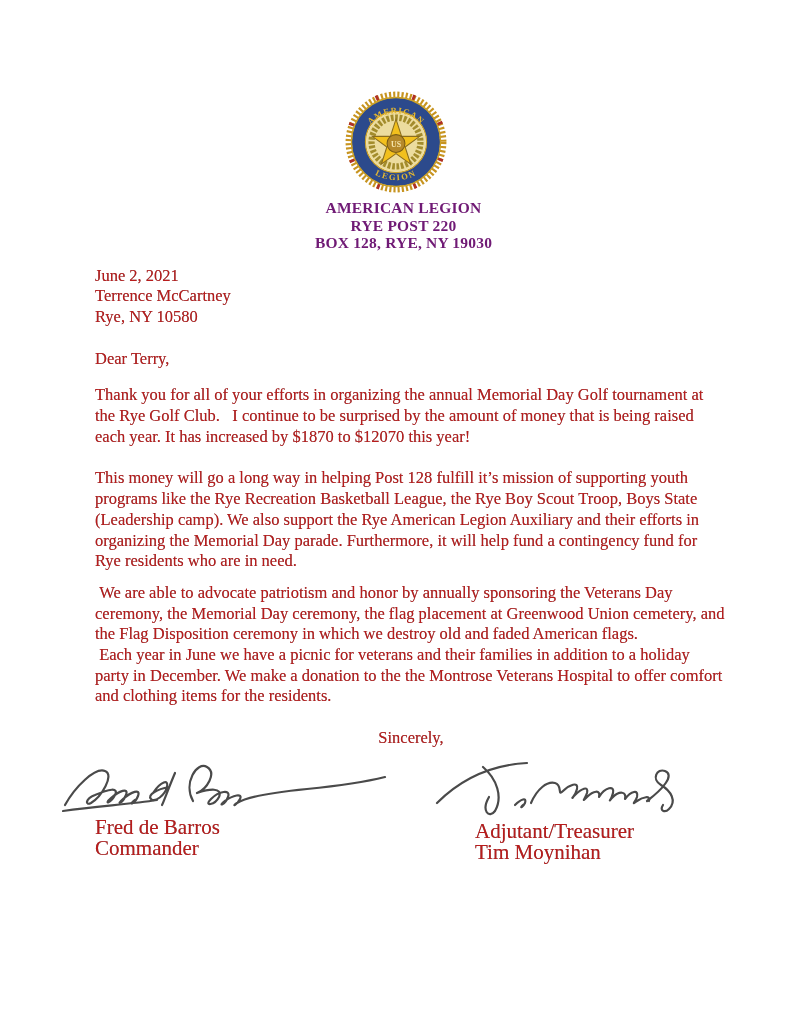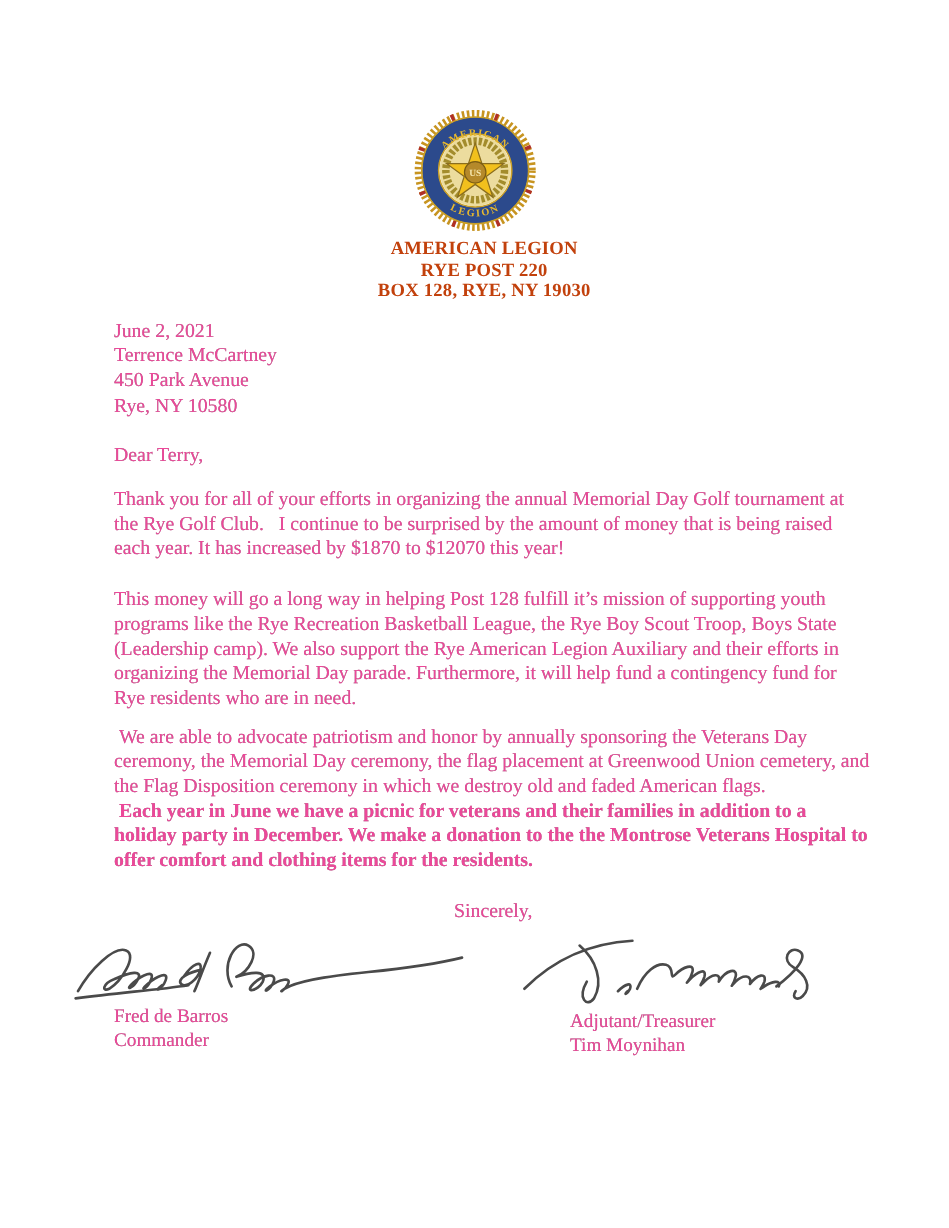--- a/index.html
+++ b/index.html
@@ -15,52 +15,52 @@
   .letterhead {
     padding-top:90px;
     text-align:center;
   }
   .emblem-svg { display:block; margin:0 auto; }
   .letterhead-text {
     margin-top:5px;
     font-weight:bold;
     font-size:15.5px;
     line-height:17.5px;
-    color:#c2410c;
+    color:#701a75;
     letter-spacing:0.2px;
     padding-left:16px;
   }
   .body-col {
     margin-left:95px;
     width:632px;
     font-size:16.5px;
     line-height:20.7px;
-    color:#ec4899;
+    color:#b91c1c;
     text-shadow:0 0 0.4px rgba(40,40,40,0.55);
   }
   .address-block { margin-top:14px; }
   .salutation { margin-top:21px; }
   .para-1 { margin-top:16px; }
   .para-2 { margin-top:21px; }
   .para-3 { margin-top:11px; }
-  .para-4 { margin-top:0;font-weight:bold; }
+  .para-4 { margin-top:0; }
   .closing { margin-top:21px;text-align:center; }
   .sig-row {
     display:flex;
     margin-left:58px;
     margin-top:6px;
     align-items:flex-start;
   }
   .sig-col-left { width:342px; }
   .sig-col-right { margin-left:28px; width:300px; }
   .sig-svg { display:block; }
   .sig-name-block {
-    font-size:16px;
+    font-size:21px;
     line-height:20.7px;
-    color:#ec4899;
+    color:#b91c1c;
     text-shadow:0 0 0.4px rgba(40,40,40,0.55);
   }
   .sig-col-left .sig-name-block { padding-left:37px; margin-top:-4px; }
   .sig-col-right .sig-name-block { padding-left:47px; margin-top:-6px; }
   .sig-stroke { fill:none; stroke:#4a4a4a; stroke-width:2.2; stroke-linecap:round; stroke-linejoin:round; }
 </style>
 </head>
 <body>
 
 <div class="page">
@@ -99,21 +99,20 @@
       <div>AMERICAN LEGION</div>
       <div>RYE POST 220</div>
       <div>BOX 128, RYE, NY 19030</div>
     </div>
   </div>
 
   <div class="body-col">
     <div class="address-block">
       <div>June 2, 2021</div>
       <div>Terrence McCartney</div>
-      <div>450 Park Avenue</div>
       <div>Rye, NY 10580</div>
     </div>
 
     <p class="salutation">Dear Terry,</p>
 
     <p class="para-1">Thank you for all of your efforts in organizing the annual Memorial Day Golf tournament at the Rye Golf Club.&nbsp;&nbsp; I continue to be surprised by the amount of money that is being raised each year. It has increased by $1870 to $12070 this year!</p>
     <p class="para-2">This money will go a long way in helping Post 128 fulfill it’s mission of supporting youth programs like the Rye Recreation Basketball League, the Rye Boy Scout Troop, Boys State (Leadership camp). We also support the Rye American Legion Auxiliary and their efforts in organizing the Memorial Day parade. Furthermore, it will help fund a contingency fund for Rye residents who are in need.</p>
     <p class="para-3">&nbsp;We are able to advocate patriotism and honor by annually sponsoring the Veterans Day ceremony, the Memorial Day ceremony, the flag placement at Greenwood Union cemetery, and the Flag Disposition ceremony in which we destroy old and faded American flags.</p>
     <p class="para-4">&nbsp;Each year in June we have a picnic for veterans and their families in addition to a holiday party in December. We make a donation to the the Montrose Veterans Hospital to offer comfort and clothing items for the residents.</p>
 

